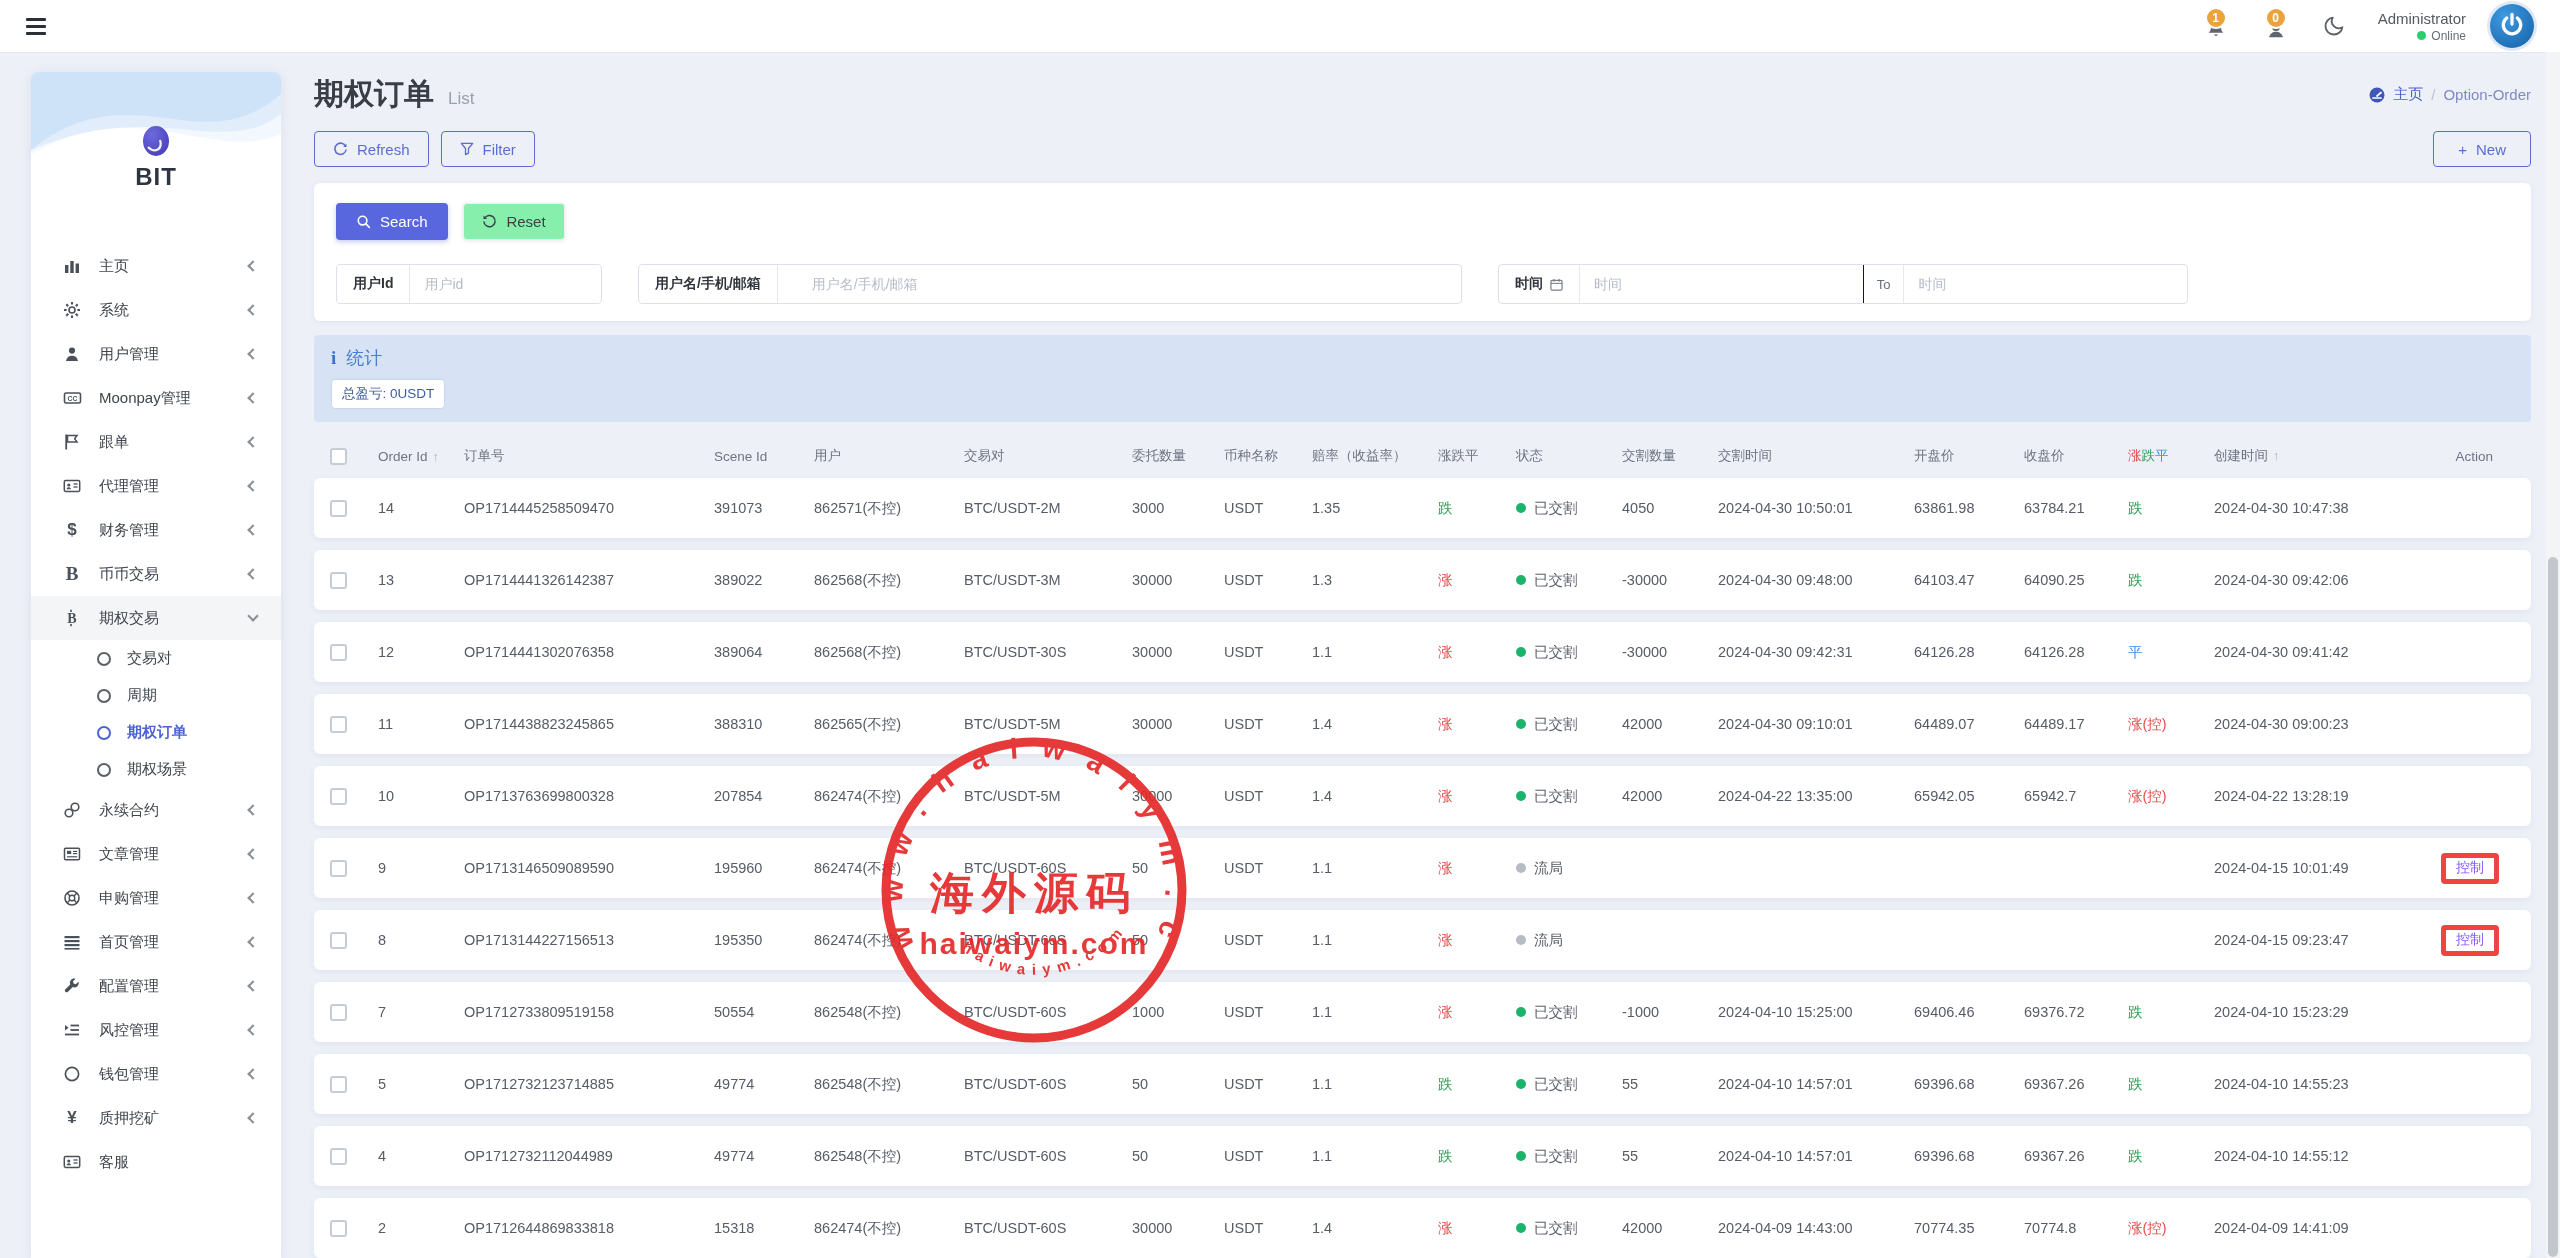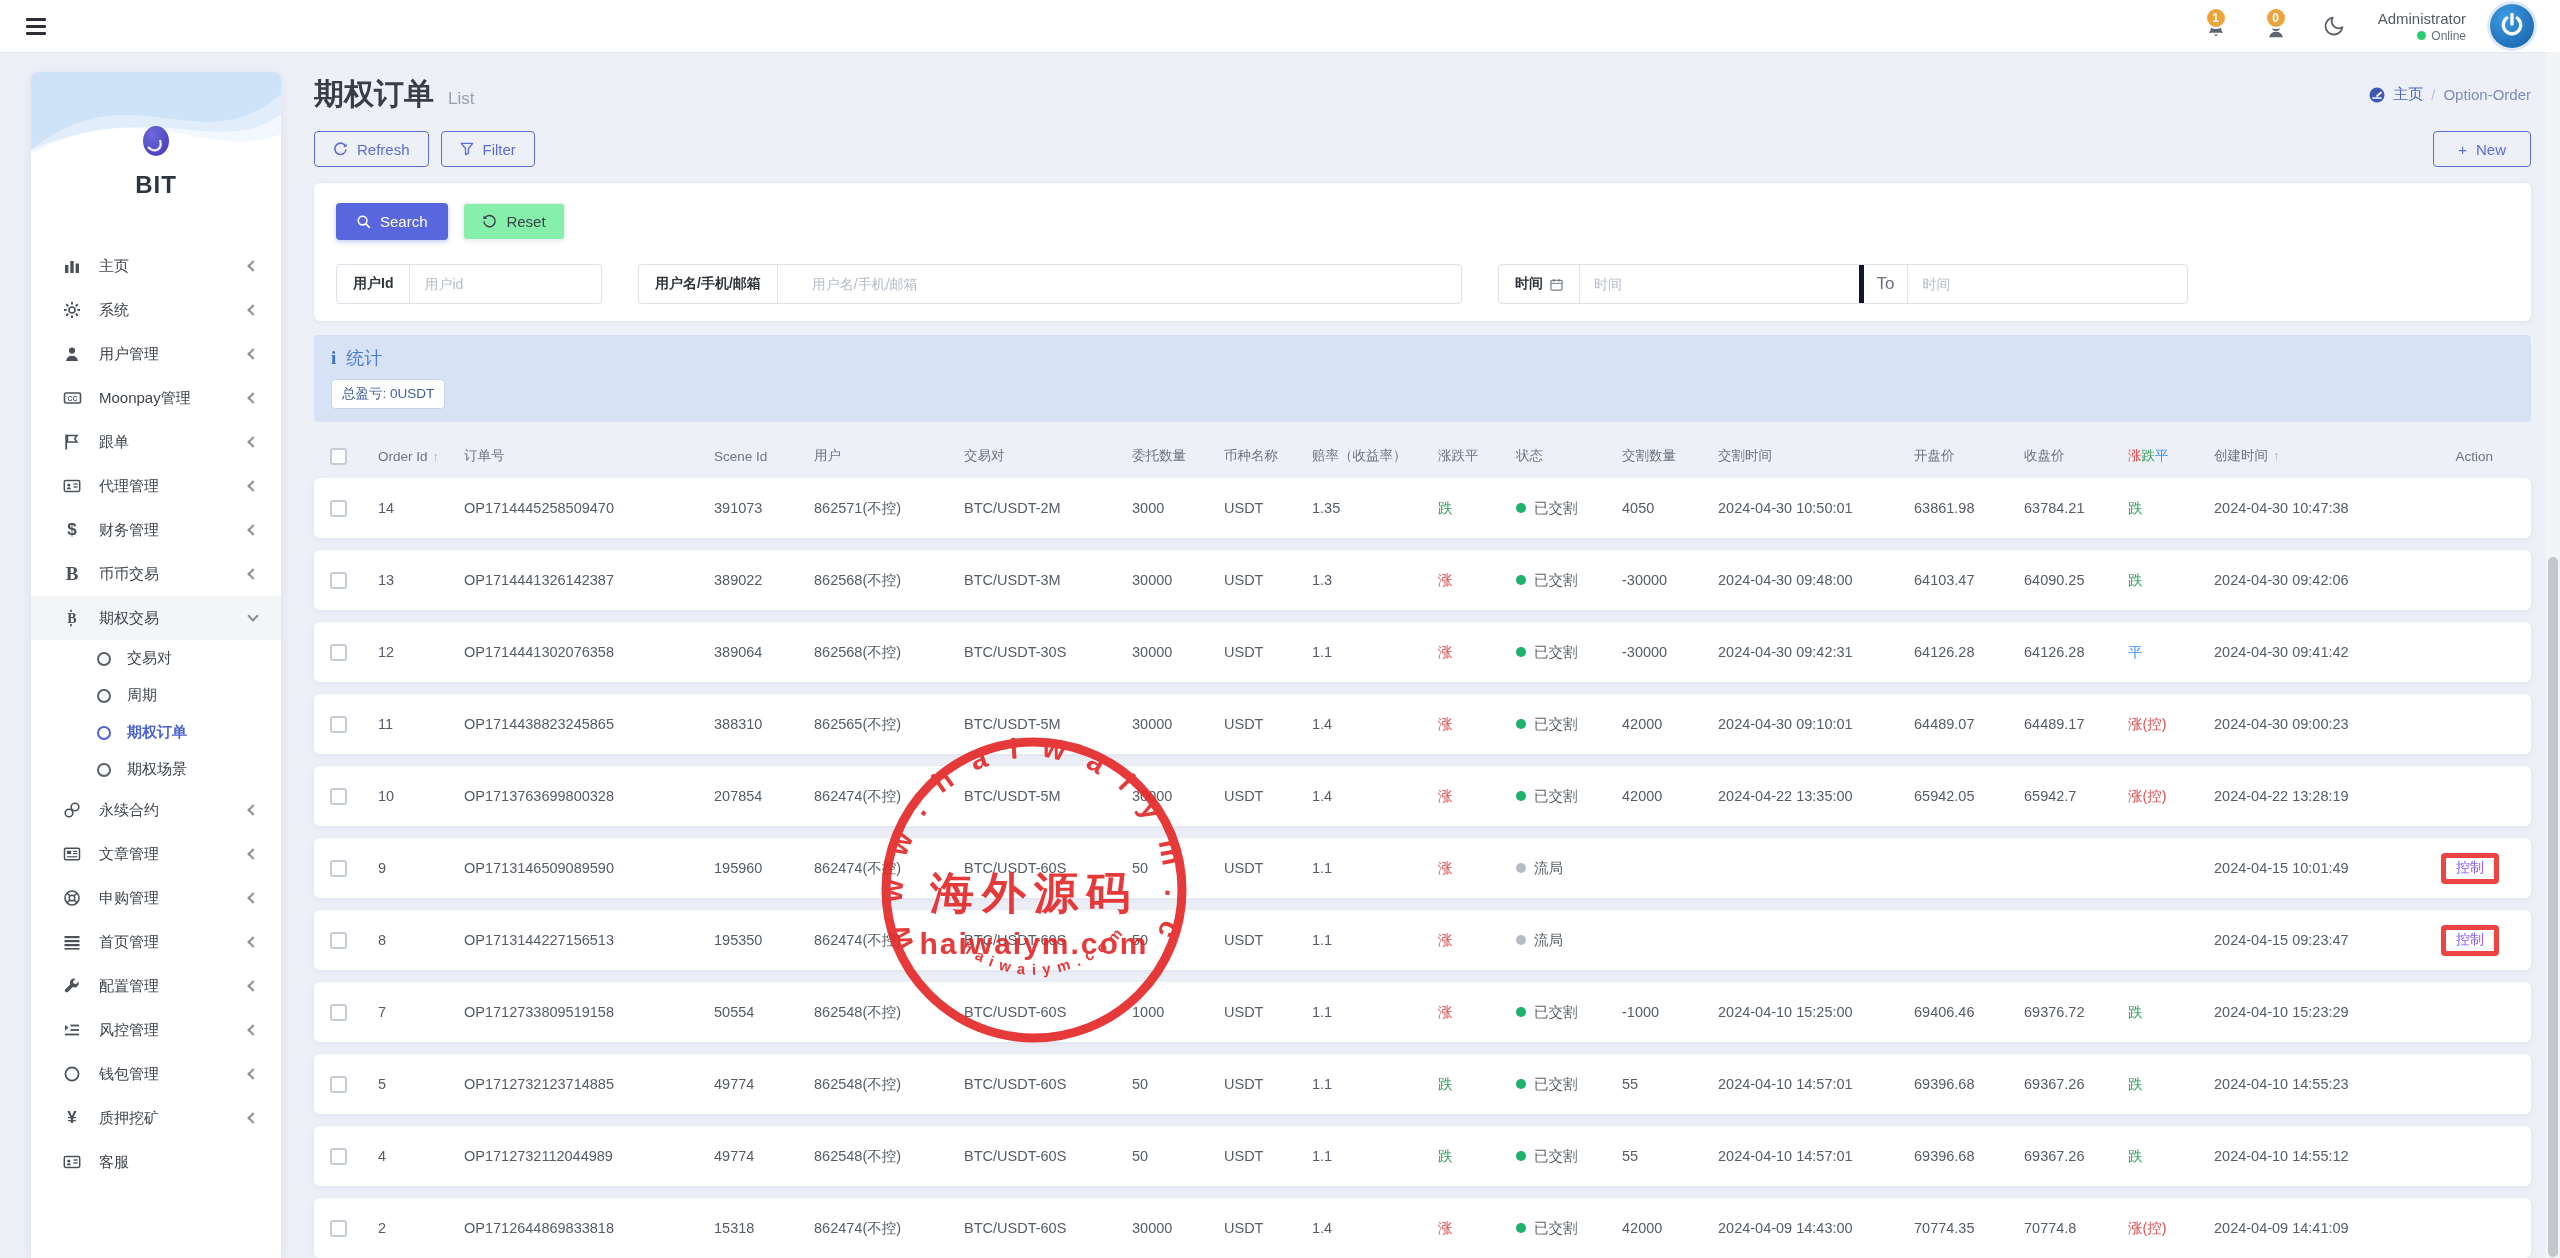--- a/index.html
+++ b/index.html
@@ -29,21 +29,21 @@
   .avatar { width:44px; height:44px; border-radius:50%; margin-left:-8px;
     background: radial-gradient(circle at 35% 30%, #3f9be2, #135fa6);
     display:flex; align-items:center; justify-content:center;
     box-shadow:0 0 0 3px rgba(185,205,235,.45); cursor:pointer; }
   
   .sidebar { position:absolute; left:31px; top:72px; width:250px; height:1186px; background:#fff;
     border-radius:8px 8px 0 0; box-shadow:0 2px 12px rgba(150,160,190,.20); z-index:5; overflow:hidden; }
   .side-head { height:168px; position:relative; }
   .side-head svg.waves { position:absolute; top:0; left:0; }
   .logo-wrap { position:absolute; left:0; right:0; top:52px; text-align:center; }
-  .logo-text { margin-top:8px; font-size:24px; font-weight:bold; color:#2e3540; letter-spacing:1px; }
+  .logo-text { margin-top:0; font-size:24px; font-weight:bold; color:#2e3540; letter-spacing:1px; }
   .menu { padding-top:4px; }
   .menu-item { height:44px; display:flex; align-items:center; padding:0 24px 0 30px; cursor:pointer; }
   .menu-item.open { background:#f3f5f7; }
   .mi-icon { width:22px; margin-right:16px; display:flex; justify-content:center; align-items:center; color:#4a5158; }
   .mi-label { font-size:15px; color:#3f454d; flex:1; white-space:nowrap; }
   .chev { width:8px; height:8px; border-left:2px solid #8a9097; border-bottom:2px solid #8a9097; flex:none; }
   .chev.left { transform:rotate(45deg); }
   .chev.down { transform:rotate(-45deg); margin-top:-4px; }
   .submenu-item { height:37px; display:flex; align-items:center; padding-left:66px; cursor:pointer; }
   .ring { width:14px; height:14px; border:2px solid #5a6067; border-radius:50%; margin-right:16px; flex:none; }
@@ -71,22 +71,22 @@
   .btn-reset { height:37px; padding:0 18px; background:#86efac; border:1px solid #eceef3; border-radius:4px;
     color:#3c4148; font-size:15px; display:inline-flex; align-items:center; gap:9px; cursor:pointer; font-family:inherit;
     box-shadow:0 1px 4px rgba(170,175,190,.3); margin-left:12px; }
   .fields { display:flex; gap:36px; margin-top:24px; }
   .field { display:flex; align-items:center; height:40px; border:1px solid #dde1e9; border-radius:4px; background:#fff; }
   .f-label { padding:0 16px; font-size:14px; font-weight:bold; color:#30353c; white-space:nowrap; height:100%;
     display:flex; align-items:center; gap:7px; border-right:1px solid #e6e9ee; }
   .field input { border:none; outline:none; padding:0 14px; font-size:14px; color:#333; flex:1; min-width:0;
     font-family:inherit; background:transparent; }
   .field input::placeholder { color:#b6bcc7; }
-  .f-to { padding:0 13px; height:100%; display:flex; align-items:center; color:#6a707a; font-size:17px;
-    border-left:5px solid #0f172a; border-right:1px solid #e6e9ee; }
+  .f-to { padding:0 13px; height:100%; display:flex; align-items:center; color:#6a707a; font-size:13px;
+    border-left:1px solid #0f172a; border-right:1px solid #e6e9ee; }
   .field.user-id { width:266px; } .field.user-name { width:824px;gap:20px; } .field.time { width:690px; }
   .stats { background:#d7e3f4; border-radius:4px; margin-top:14px; padding:11px 17px 13px; }
   .stats-title { color:#4a7dd3; font-size:18px; display:flex; align-items:center; gap:10px; }
   .stats-i { font-family:"Liberation Serif", serif; font-weight:bold; font-size:19px; color:#3b6fd0; }
   .stats-badge { display:inline-block; margin-top:9px; background:#fff; border:1px solid #c9d6ea; border-radius:4px;
     padding:5px 10px; font-size:13.5px; color:#3e5d9e; }
   
   .table { margin-top:12px; --cols: 48px 86px 250px 100px 150px 168px 92px 88px 126px 78px 106px 96px 196px 110px 104px 86px 212px 1fr; }
   .thead { display:grid; grid-template-columns:var(--cols); align-items:center; height:44px; padding:0 16px;
     font-size:13.5px; color:#6e7582; }

